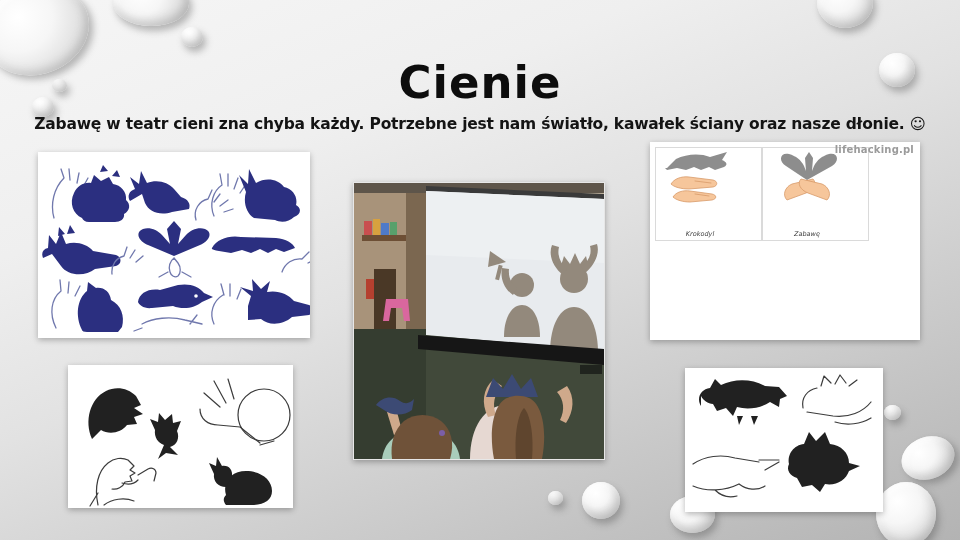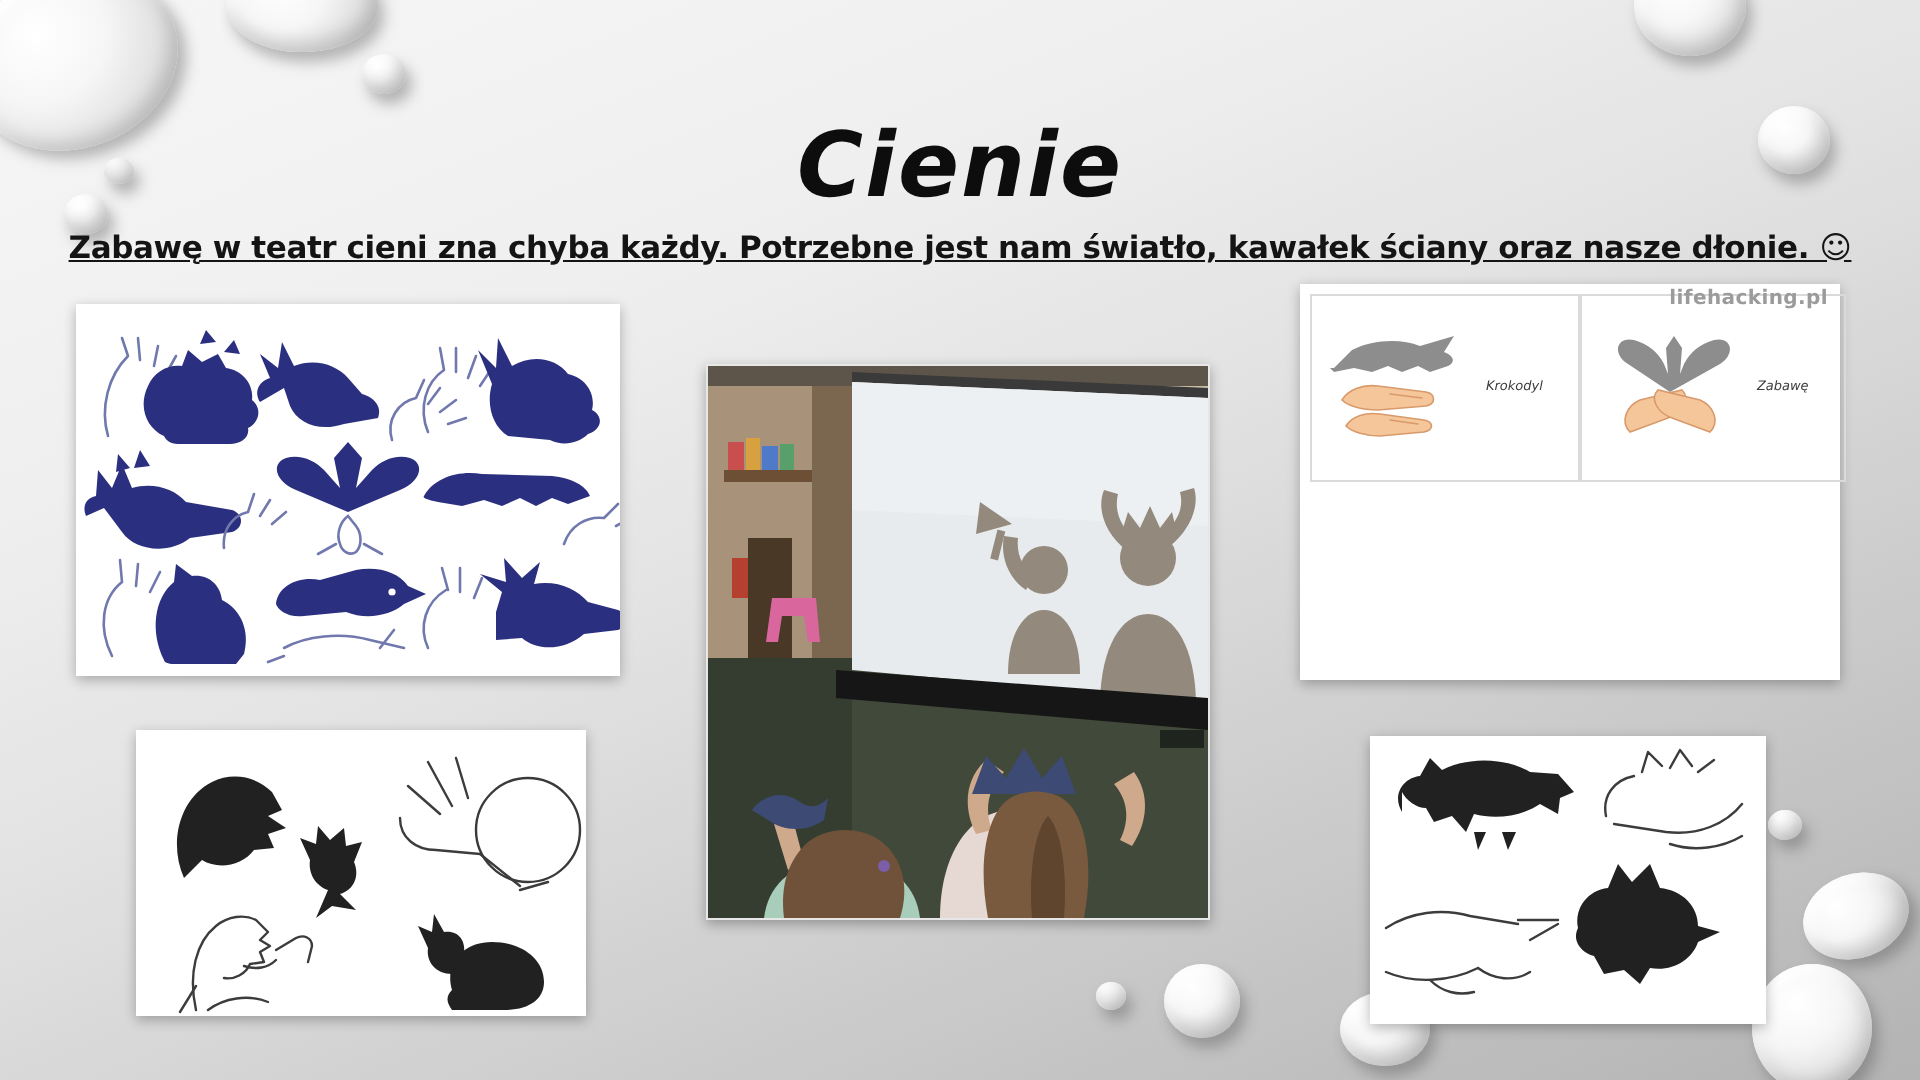--- a/index.html
+++ b/index.html
@@ -23,41 +23,41 @@
   .d7{left:879px;top:53px;width:36px;height:34px;}
   .d8{left:884px;top:405px;width:17px;height:15px;}
   .d9{left:901px;top:437px;width:54px;height:42px;transform:rotate(-20deg);}
   .d10{left:876px;top:482px;width:60px;height:64px;}
   .d11{left:548px;top:491px;width:15px;height:14px;}
   .d12{left:582px;top:482px;width:38px;height:37px;}
   .d13{left:670px;top:496px;width:45px;height:37px;}
   
   .title{
     position:absolute;top:26px;left:0;width:100%;text-align:center;
-    font-size:45px;font-weight:bold;color:#0d0d0d;letter-spacing:1px;font-style:italic;
+    font-size:45px;font-weight:bold;color:#0d0d0d;letter-spacing:1px;
   }
   .subtitle{
     position:absolute;top:99px;left:0;width:100%;text-align:center;
-    font-size:15.5px;font-weight:bold;color:#141414;letter-spacing:-0.2px;text-decoration:underline;
+    font-size:15.5px;font-weight:bold;color:#141414;letter-spacing:-0.2px;
   }
   
   .card{position:absolute;background:#fff;box-shadow:0 2px 6px rgba(0,0,0,.28);}
   .cardA{left:38px;top:152px;width:272px;height:186px;}
   .photoB{left:353px;top:182px;width:250px;height:276px;border:1px solid #e7e7e7;box-shadow:0 2px 6px rgba(0,0,0,.3);}
   .cardC{left:650px;top:142px;width:270px;height:198px;}
   .cardD{left:68px;top:365px;width:225px;height:143px;}
   .cardE{left:685px;top:368px;width:198px;height:144px;}
   .card svg, .photoB svg{display:block;}
   
   .nv{fill:#2b2f80;}
   .ho{fill:none;stroke:#7078ad;stroke-width:1.3;stroke-linecap:round;}
   
   .gridC{position:absolute;left:5px;top:5px;right:5px;bottom:5px;
     display:grid;grid-template-columns:repeat(3,1fr);grid-template-rows:repeat(2,1fr);gap:0;}
-  .cellC{border:1px solid #dadada;display:flex;flex-direction:row;align-items:center;justify-content:space-between;padding:2px 18px 3px 1px;}
+  .cellC{border:1px solid #dadada;display:flex;flex-direction:column;align-items:center;justify-content:space-between;padding:2px 18px 3px 1px;}
   .cellC .lbl{font-size:6.5px;color:#3c3c3c;font-style:italic;line-height:1;}
   .pe{fill:#f6c69b;stroke:#d89a6a;stroke-width:.8;}
   .gy{fill:#8d8d8d;}
   .gl{fill:none;stroke:#8d8d8d;stroke-width:2;stroke-linecap:round;}
   .pl{fill:none;stroke:#d89a6a;stroke-width:.8;stroke-linecap:round;}
   .watermark{position:absolute;top:2px;right:6px;font-size:10px;font-weight:bold;color:#9b9b9b;z-index:3;letter-spacing:.2px;}
   
   .ink{fill:#212121;}
   .sk{fill:none;stroke:#3c3c3c;stroke-width:1.2;stroke-linecap:round;stroke-linejoin:round;}
   .content{position:relative;z-index:2;}

